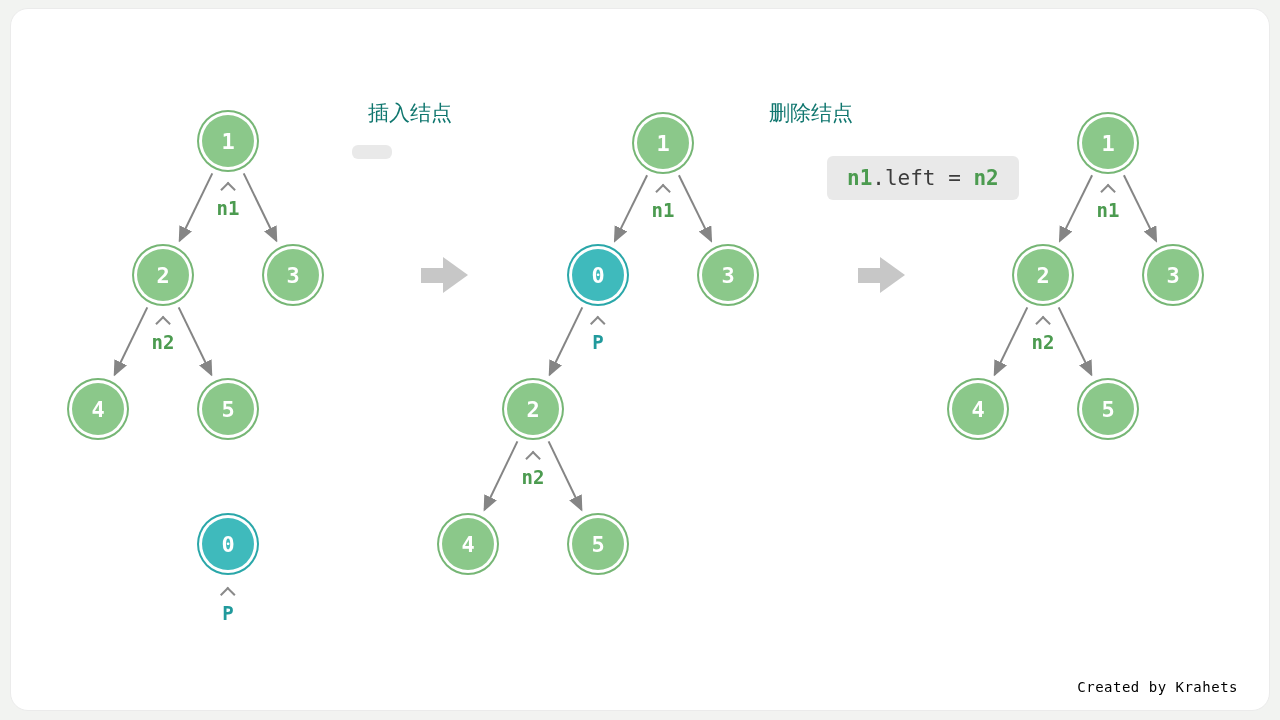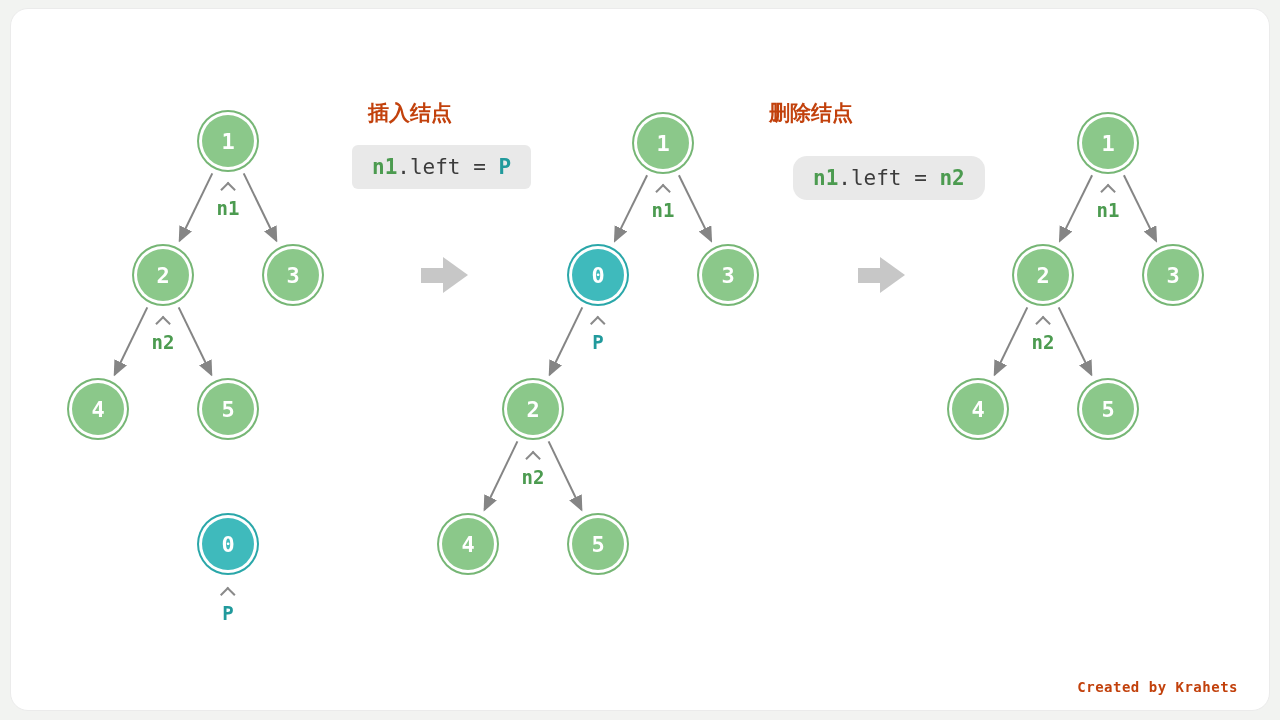--- a/index.html
+++ b/index.html
@@ -19,36 +19,36 @@
 
   .pointer { position:absolute; transform:translateX(-50%);
              display:flex; flex-direction:column; align-items:center; }
   .caret { width:11px; height:11px; border-top:2px solid #8a8a8a;
            border-left:2px solid #8a8a8a; transform:rotate(45deg); margin-bottom:2px; }
   .pointer-text { font-family:"DejaVu Sans Mono", monospace; font-weight:bold;
                   font-size:19px; line-height:22px; }
   .pointer.green .pointer-text { color:#4c9b50; }
   .pointer.teal  .pointer-text { color:#219a9c; }
 
-  .section-title { position:absolute; font-size:21px; font-weight:bold; color:#c2410c; }
+  .section-title { position:absolute; font-size:21px; font-weight:normal; color:#0f766e; }
 
   .codebox { position:absolute; background:#e9e9e9; border-radius:6px; padding:7px 20px; }
   .code-line { font-family:"DejaVu Sans Mono", monospace; font-size:21px;
                line-height:30px; white-space:pre; color:#3c3c3c; }
   .tok-green { color:#4c9b50; font-weight:bold; }
   .tok-teal  { color:#219a9c; font-weight:bold; }
 
   .big-arrow { position:absolute; display:flex; align-items:center; }
   .ba-rect { width:22px; height:15px; background:#c7c7c7; }
   .ba-tri  { width:0; height:0; border-left:25px solid #c7c7c7;
              border-top:18px solid transparent; border-bottom:18px solid transparent; }
 
   .watermark { position:absolute; right:42px; bottom:25px;
                font-family:"DejaVu Sans Mono", monospace; font-size:14px;
-               color:#c2410c; letter-spacing:0.5px;font-weight:bold; }
+               color:#000000; letter-spacing:0.5px; }
 </style>
 </head>
 <body>
 
 <div class="canvas">
   <div class="card"></div>
 
   <svg class="edges" width="1280" height="720">
     <defs>
       <marker id="arrowhead" markerWidth="8" markerHeight="8" refX="7" refY="3.5" orient="auto">
@@ -68,25 +68,24 @@
     <line x1="548.6" y1="441.4" x2="581.5" y2="509.8" stroke="#858585" stroke-width="2" marker-end="url(#arrowhead)"></line>
 
     <line x1="1092.1" y1="175.3" x2="1059.8" y2="240.9" stroke="#858585" stroke-width="2" marker-end="url(#arrowhead)"></line>
     <line x1="1123.9" y1="175.3" x2="1156.2" y2="240.9" stroke="#858585" stroke-width="2" marker-end="url(#arrowhead)"></line>
     <line x1="1027.3" y1="307.4" x2="994.6" y2="374.8" stroke="#858585" stroke-width="2" marker-end="url(#arrowhead)"></line>
     <line x1="1058.7" y1="307.4" x2="1091.4" y2="374.8" stroke="#858585" stroke-width="2" marker-end="url(#arrowhead)"></line>
   </svg>
 
   <div class="section-title" style="left:368px; top:99px;">插入结点</div>
   <div class="codebox" style="left:352px; top:145px;">
-    <div class="code-line"><span class="tok-green">n1</span><span>.left = </span><span class="tok-teal">P</span></div>
   </div>
 
   <div class="section-title" style="left:769px; top:99px;">删除结点</div>
-  <div class="codebox" style="left:793px; top:156px;border-radius:14px;">
+  <div class="codebox" style="left:827px; top:156px;">
     <div class="code-line"><span class="tok-green">n1</span><span>.left = </span><span class="tok-green">n2</span></div>
   </div>
 
   <div class="big-arrow" style="left:421px; top:257px;">
       <span class="ba-rect"></span>
       <span class="ba-tri"></span>
     </div>
   <div class="big-arrow" style="left:858px; top:257px;">
       <span class="ba-rect"></span>
       <span class="ba-tri"></span>

